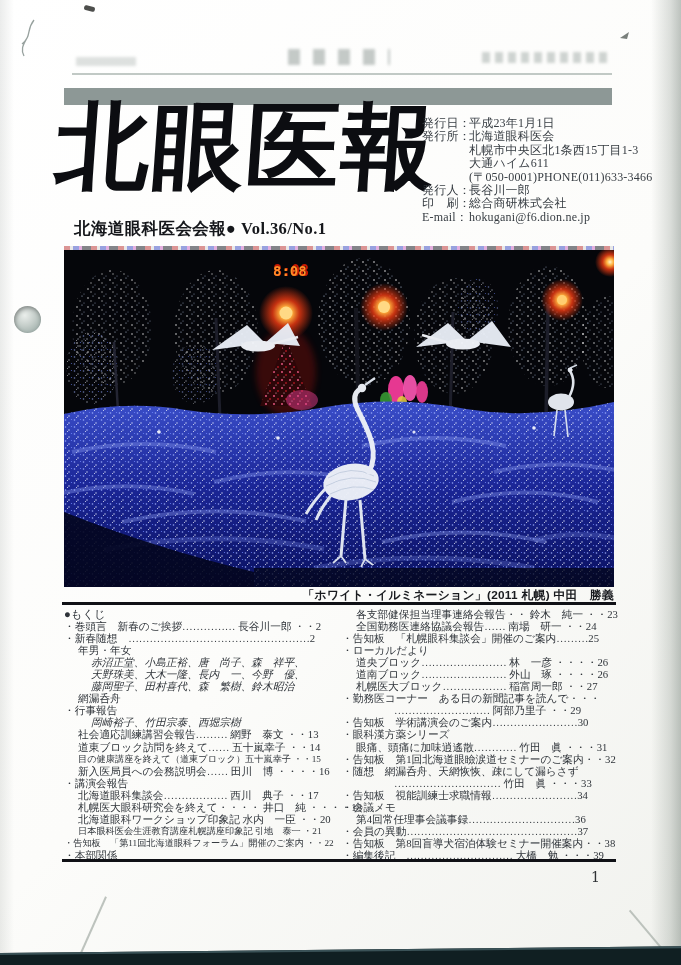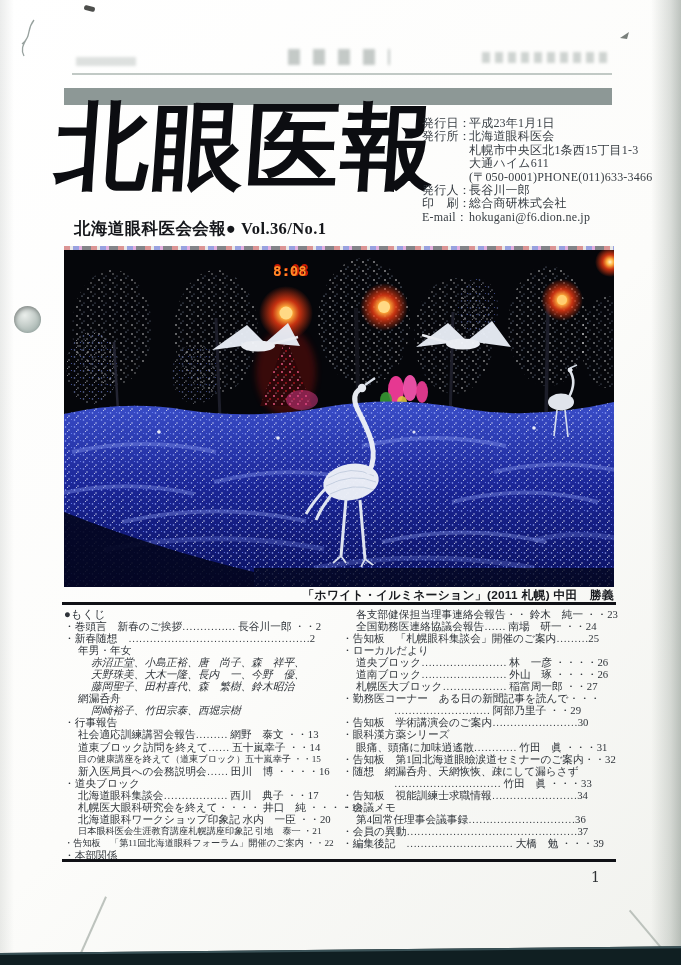--- a/index.html
+++ b/index.html
@@ -281,27 +281,27 @@
 <div class="toc-col toc-left">
   <div class="toc-heading">●もくじ</div>
   <div>
       <div class="toc-line i0">・巻頭言　新春のご挨拶…………… 長谷川一郎 ・・2</div>
       <div class="toc-line i0">・新春随想　……………………………………………2</div>
       <div class="toc-line i1">年男・年女</div>
       <div class="toc-line i2">赤沼正堂、小島正裕、唐　尚子、森　祥平、</div>
       <div class="toc-line i2">天野珠美、大木一隆、長内　一、今野　優、</div>
       <div class="toc-line i2">藤岡聖子、田村喜代、森　繁樹、鈴木昭治</div>
       <div class="toc-line i1">網漏呑舟</div>
+      <div class="toc-line i0">・行事報告</div>
       <div class="toc-line i2">岡崎裕子、竹田宗泰、西堀宗樹</div>
-      <div class="toc-line i0">・行事報告</div>
       <div class="toc-line i1">社会適応訓練講習会報告……… 網野　泰文 ・・13</div>
       <div class="toc-line i1">道東ブロック訪問を終えて…… 五十嵐幸子 ・・14</div>
       <div class="toc-line i1 sm">目の健康講座を終えて（道東ブロック）五十嵐幸子 ・・15</div>
       <div class="toc-line i1">新入医局員への会務説明会…… 田川　博 ・・・・16</div>
-      <div class="toc-line i0">・道央ブロック</div>
+      <div class="toc-line i0">・講演会報告</div>
       <div class="toc-line i1">北海道眼科集談会……………… 西川　典子 ・・17</div>
       <div class="toc-line i1">札幌医大眼科研究会を終えて・・・・ 井口　純 ・・・・18</div>
       <div class="toc-line i1">北海道眼科ワークショップ印象記 水内　一臣 ・・20</div>
       <div class="toc-line i1 sm">日本眼科医会生涯教育講座札幌講座印象記 引地　泰一 ・21</div>
       <div class="toc-line i0 sm">・告知板　「第11回北海道眼科フォーラム」開催のご案内 ・・22</div>
       <div class="toc-line i0">・本部関係</div>
     </div>
 </div>
 <div class="toc-col toc-right">
   <div>
@@ -317,20 +317,21 @@
       <div class="toc-line i0">・告知板　学術講演会のご案内……………………30</div>
       <div class="toc-line i0">・眼科漢方薬シリーズ</div>
       <div class="toc-line i1">眼痛、頭痛に加味逍遙散………… 竹田　眞 ・・・31</div>
       <div class="toc-line i0">・告知板　第1回北海道眼瞼涙道セミナーのご案内・・32</div>
       <div class="toc-line i0">・随想　網漏呑舟、天網恢恢、疎にして漏らさず</div>
       <div class="toc-line i3">………………………… 竹田　眞 ・・・33</div>
       <div class="toc-line i0">・告知板　視能訓練士求職情報……………………34</div>
       <div class="toc-line i0">・会議メモ</div>
       <div class="toc-line i1">第4回常任理事会議事録…………………………36</div>
       <div class="toc-line i0">・会員の異動…………………………………………37</div>
+      <div class="toc-line i0">・告知板　第8回盲導犬宿泊体験セミナー開催案内・・38</div>
       <div class="toc-line i0">・編集後記　………………………… 大橋　勉 ・・・39</div>
     </div>
 </div>
 <div class="rule rule-bot"></div>
 
 <div class="pageno">1</div>
 
 <div class="crease c1"></div>
 <div class="crease c2"></div>
 <div class="edge-right"></div>

